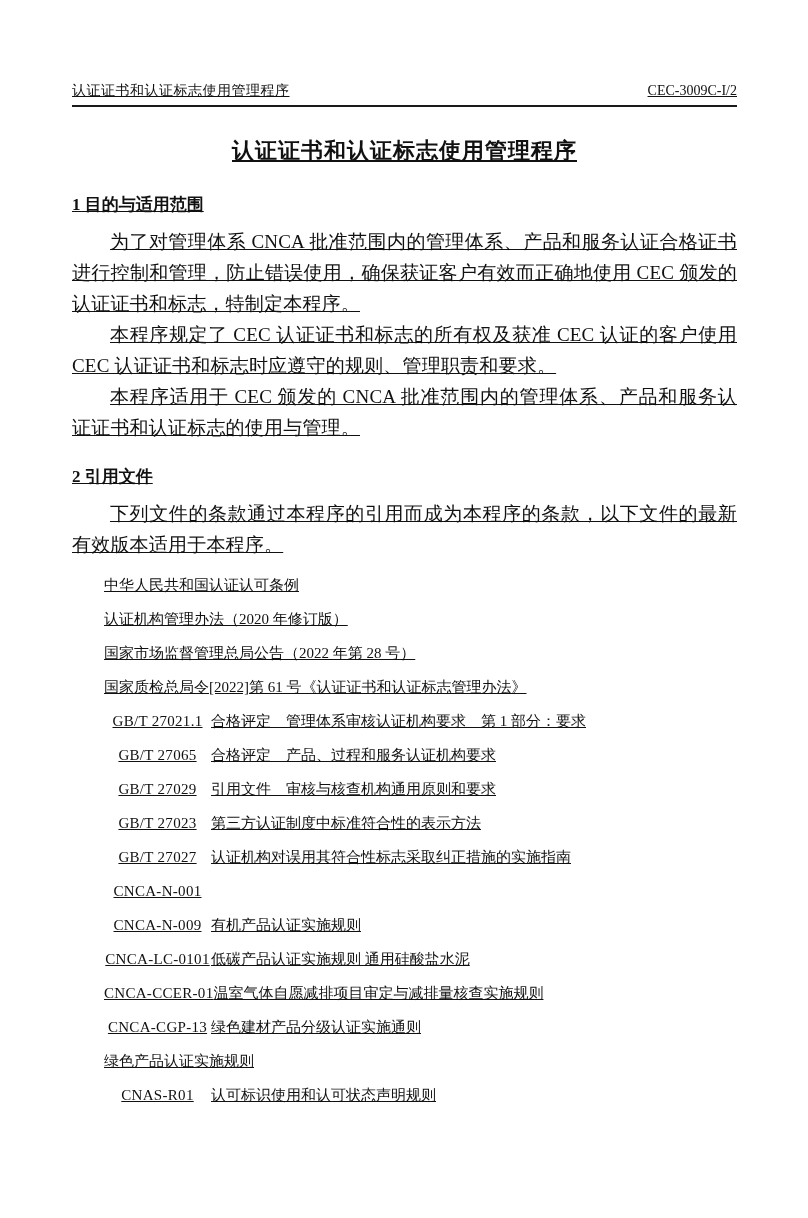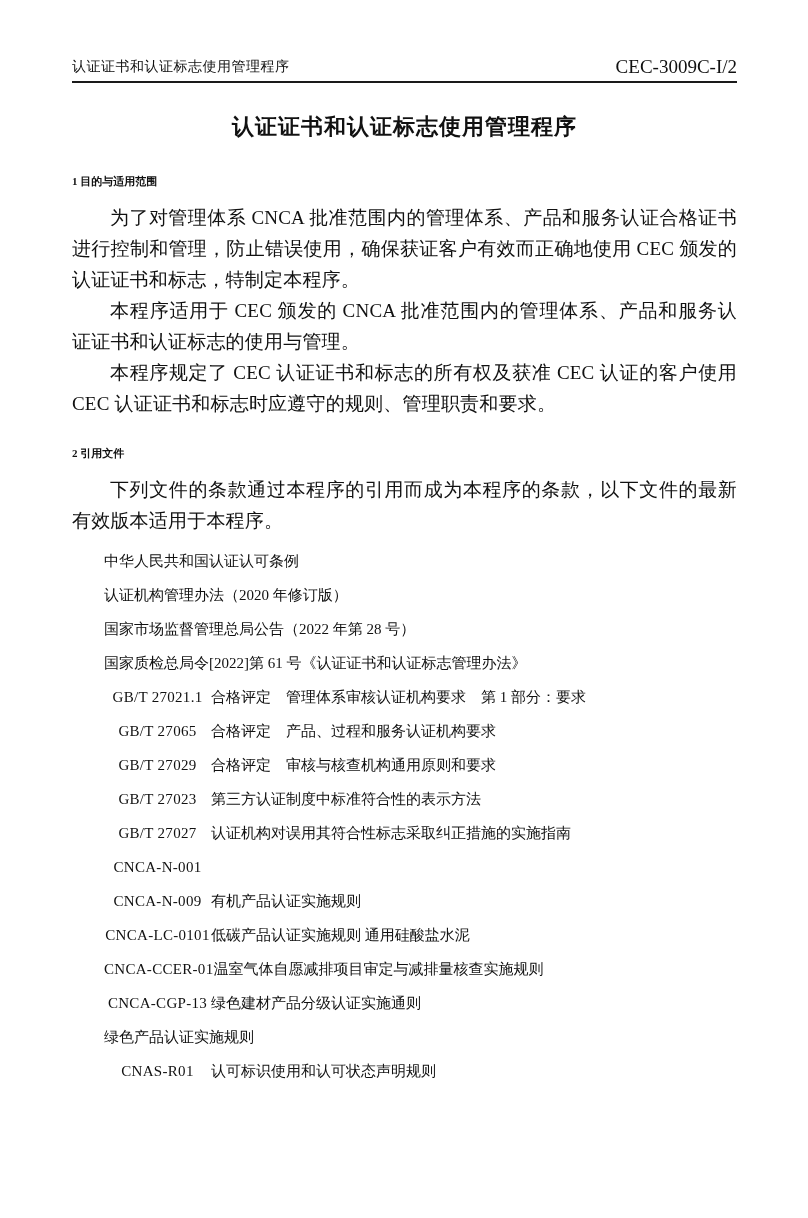--- a/index.html
+++ b/index.html
@@ -8,45 +8,46 @@
     position: relative;
     width: 808px;
     height: 1218px;
     margin: 0 auto;
     background: #ffffff;
     color: #111111;
     font-family: "Liberation Serif", "DejaVu Serif", serif;
     overflow: hidden;
   }
   .content {
-    padding: 58px 71px 0 72px;
+    padding: 82px 71px 0 72px;
+    text-decoration: underline;
   }
   .doc-header {
     display: flex;
     justify-content: space-between;
     align-items: flex-end;
     font-size: 14px;
     line-height: 18px;
     padding-bottom: 5px;
     border-bottom: 2px solid #1a1a1a;
   }
   .doc-header .hdr-left { letter-spacing: 0.5px; }
-  .doc-header .hdr-right { font-size: 19px; margin-left: 41px; }
+  .doc-header .hdr-right { font-size: 14px; margin-left: 41px; }
   .doc-title {
     margin-top: 30px;
     text-align: center;
     font-size: 22px;
     font-weight: bold;
     line-height: 28px;
     letter-spacing: 1px;
   }
   .section-heading {
     margin-top: 28px;
     margin-bottom: 9px;
-    font-size: 11px;
+    font-size: 17px;
     font-weight: bold;
     line-height: 24px;
   }
   .section-heading.second {
     margin-top: 22px;
   }
   .body-par {
     font-size: 19px;
     line-height: 31px;
     text-align: justify;
@@ -81,22 +82,22 @@
 
     <div class="doc-header">
       <span class="hdr-left">认证证书和认证标志使用管理程序</span>
       <span class="hdr-right">CEC-3009C-I/2</span>
     </div>
 
     <div class="doc-title">认证证书和认证标志使用管理程序</div>
 
     <div class="section-heading">1 目的与适用范围</div>
     <p class="body-par">为了对管理体系 CNCA 批准范围内的管理体系、产品和服务认证合格证书进行控制和管理，防止错误使用，确保获证客户有效而正确地使用 CEC 颁发的认证证书和标志，特制定本程序。</p>
+    <p class="body-par">本程序规定了 CEC 认证证书和标志的所有权及获准 CEC 认证的客户使用 CEC 认证证书和标志时应遵守的规则、管理职责和要求。</p>
     <p class="body-par">本程序适用于 CEC 颁发的 CNCA 批准范围内的管理体系、产品和服务认证证书和认证标志的使用与管理。</p>
-    <p class="body-par">本程序规定了 CEC 认证证书和标志的所有权及获准 CEC 认证的客户使用 CEC 认证证书和标志时应遵守的规则、管理职责和要求。</p>
 
     <div class="section-heading second">2 引用文件</div>
     <p class="body-par">下列文件的条款通过本程序的引用而成为本程序的条款，以下文件的最新有效版本适用于本程序。</p>
 
     <div class="ref-list">
       <div class="ref-item">
         <span class="ref-text">中华人民共和国认证认可条例</span>
       </div>
       <div class="ref-item">
         <span class="ref-text">认证机构管理办法（2020 年修订版）</span>
@@ -110,21 +111,21 @@
       <div class="ref-item">
         <span class="ref-code">GB/T 27021.1</span>
         <span class="ref-text">合格评定　管理体系审核认证机构要求　第 1 部分：要求</span>
       </div>
       <div class="ref-item">
         <span class="ref-code">GB/T 27065</span>
         <span class="ref-text">合格评定　产品、过程和服务认证机构要求</span>
       </div>
       <div class="ref-item">
         <span class="ref-code">GB/T 27029</span>
-        <span class="ref-text">合格评定　审核与核查机构通用原则和要求</span>
+        <span class="ref-text">引用文件　审核与核查机构通用原则和要求</span>
       </div>
       <div class="ref-item">
         <span class="ref-code">GB/T 27023</span>
         <span class="ref-text">第三方认证制度中标准符合性的表示方法</span>
       </div>
       <div class="ref-item">
         <span class="ref-code">GB/T 27027</span>
         <span class="ref-text">认证机构对误用其符合性标志采取纠正措施的实施指南</span>
       </div>
       <div class="ref-item">

